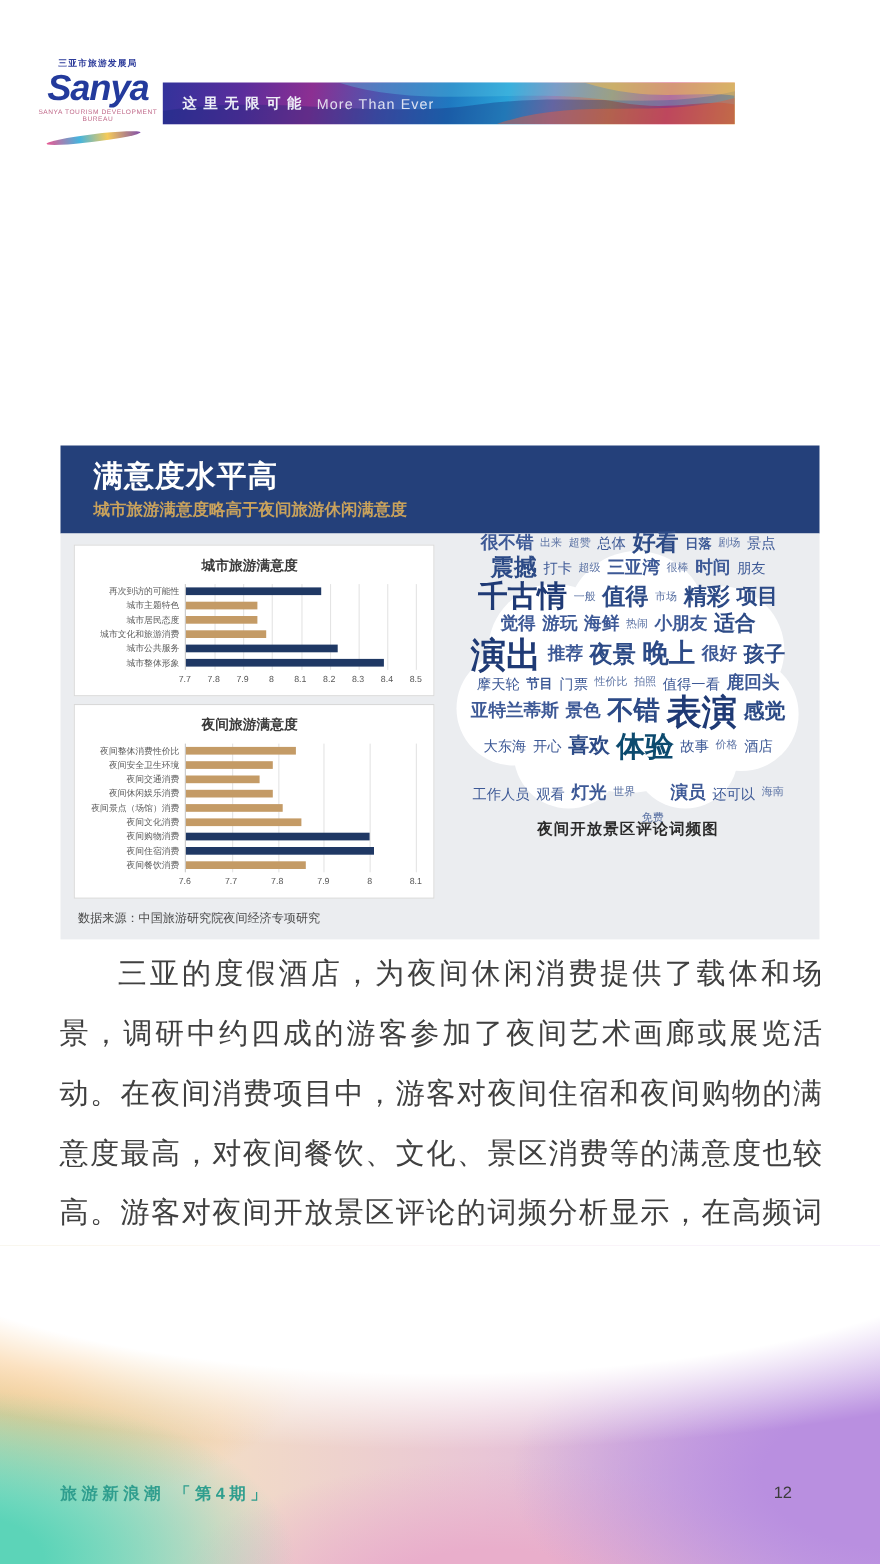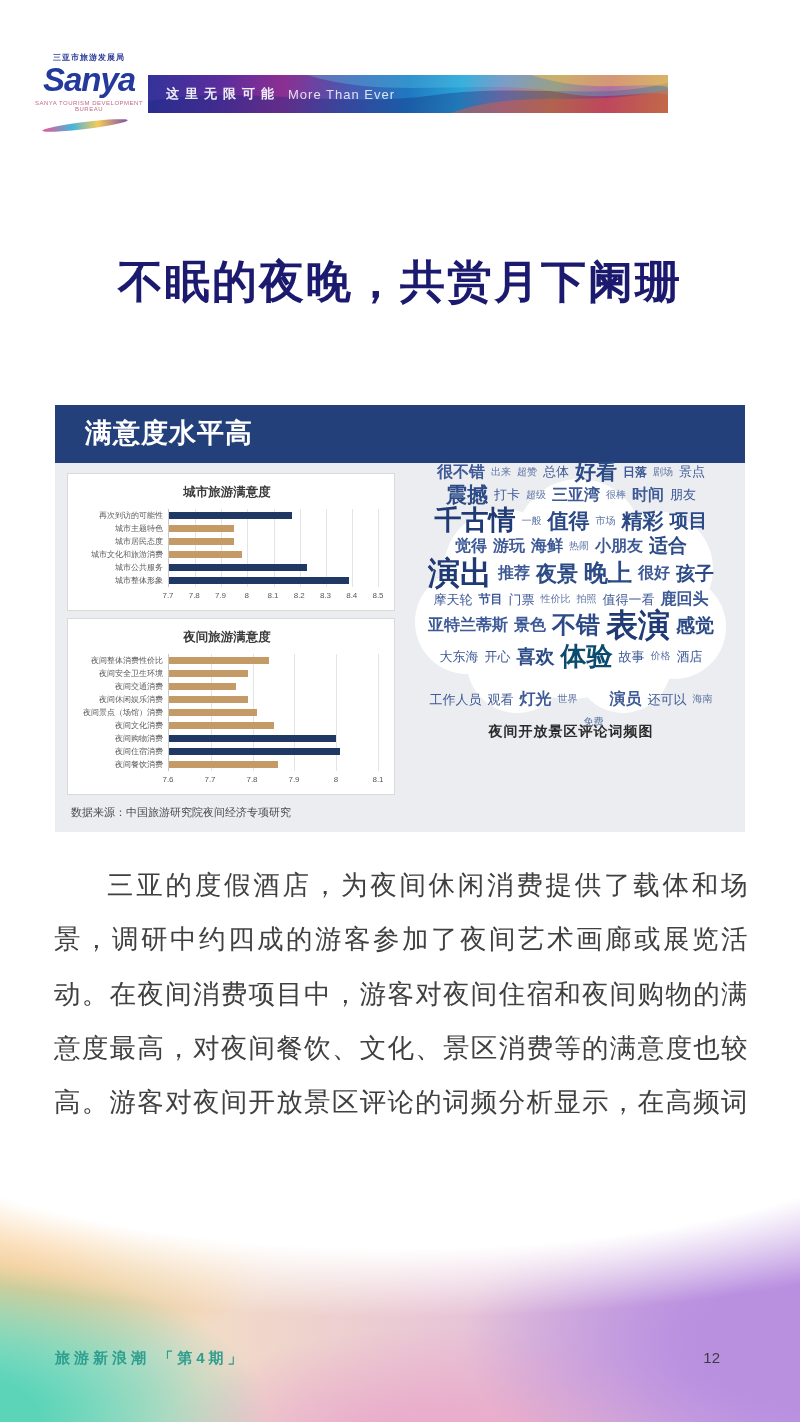--- a/index.html
+++ b/index.html
@@ -92,25 +92,25 @@
         <path d="M380 38 C470 12 560 34 652 14 L652 38 Z" fill="rgba(235,90,60,0.45)"></path>
         <path d="M480 0 C560 20 610 6 652 12 L652 0 Z" fill="rgba(250,190,80,0.5)"></path>
       </svg>
       <div class="banner-text">
         <span class="banner-cn">这里无限可能</span>
         <span class="banner-en">More Than Ever</span>
       </div>
     </div>
   </header>
 
-  <h1 class="page-title">不眠的夜晚，共赏月下阑珊</h1>
 
   <section class="chart-card">
     <div class="card-header">
       <div class="card-title">满意度水平高</div>
+      <div class="card-subtitle">城市旅游满意度略高于夜间旅游休闲满意度</div>
     </div>
     <div class="card-body">
       <div class="card-cols">
         <div class="charts-col">
           <div class="chart-panel">
               <div class="cp-title">城市旅游满意度</div>
               <div class="cp-grid">
                 <div class="cp-labels" style="height: 78px;">
                   <span>再次到访的可能性</span>
                   <span>城市主题特色</span>

